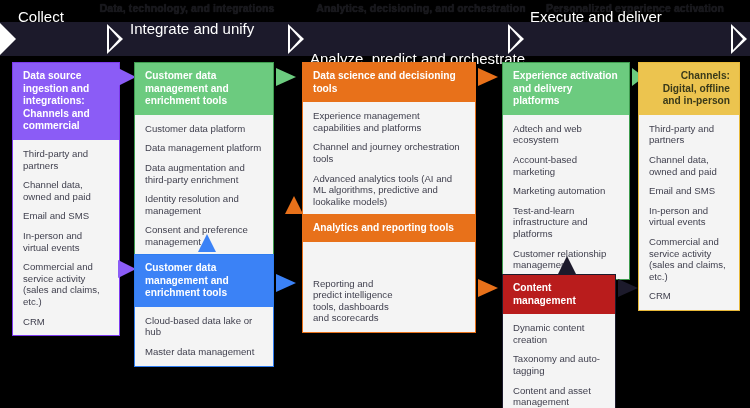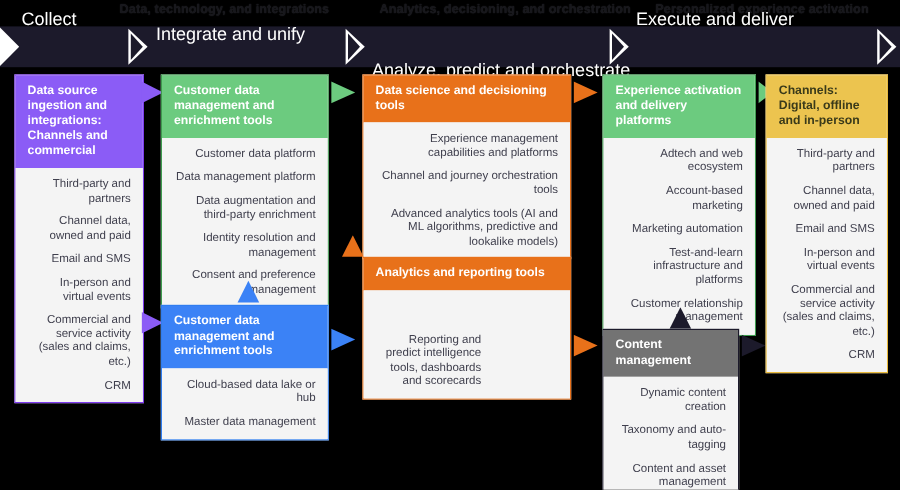--- a/index.html
+++ b/index.html
@@ -54,41 +54,40 @@
     color:#ffffff;
   }
   .card-body{
     box-sizing:border-box;
     padding:8px 10px 8px 10px;
     background:#f4f4f4;
   }
   .bullet{
     font-size:9.6px;line-height:11.6px;color:#3f3f4d;
     margin-bottom:8px;
-    text-align:right;
   }
   .bullet:last-child{margin-bottom:0;}
   .two-col{display:flex;gap:10px;}
   .two-col .col{flex:1;}
   .two-col .colr{width:88px;flex:none;padding-top:28px;}
 
   
   .ol-purple{border-color:#7c3aed;}
   .ol-green{border-color:#3e9c4f;}
   .ol-blue{border-color:#2f7df0;}
   .ol-orange{border-color:#e8711a;}
   .ol-gold{border-color:#e8b93a;}
   .ol-dark{border-color:#1c1a2b;}
 
   .hd-purple{background:#8b5cf6;}
   .hd-green{background:#6ccb7f;}
   .hd-blue{background:#3b82f6;}
   .hd-orange{background:#e8711a;}
-  .hd-gold{background:#ecc44f;color:#3a3a1a;}
-  .hd-dark{background:#737373;}
+  .hd-gold{background:#ecc44f;color:#3a3a1a;text-align:right;}
+  .hd-dark{background:#b91c1c;}
 
   
   .arrow{position:absolute;}
   .arrow svg{display:block;}
 </style>
 </head>
 <body>
 
 <div id="root">
 

